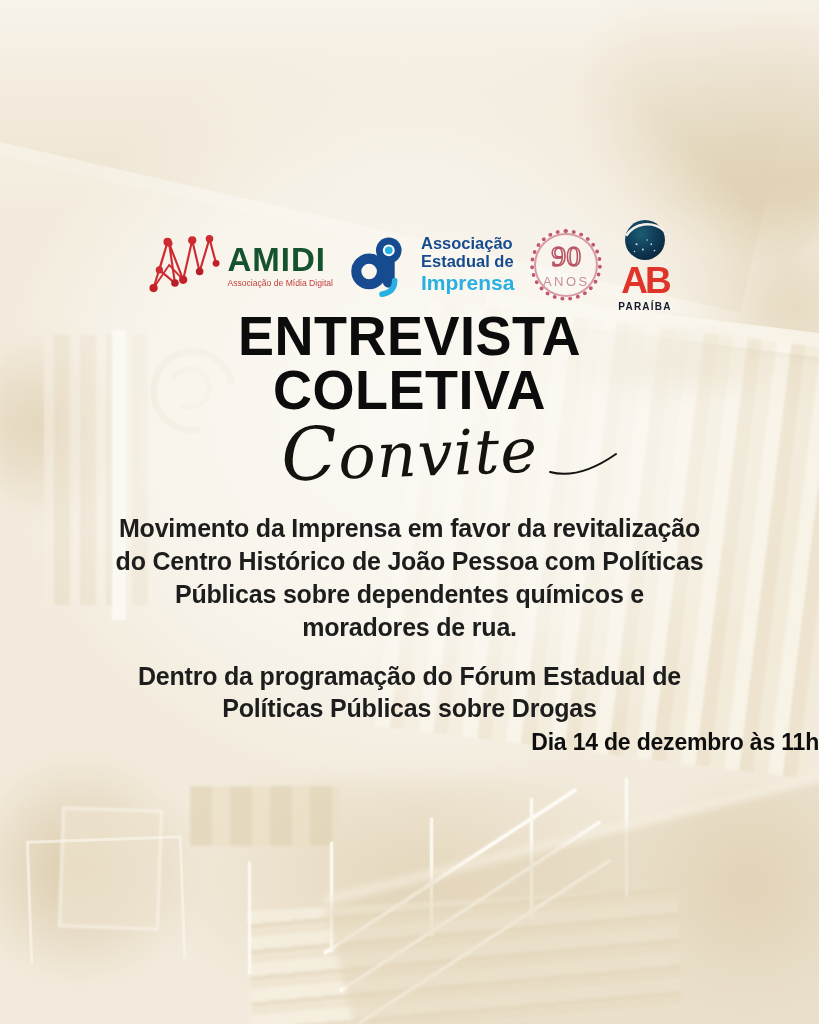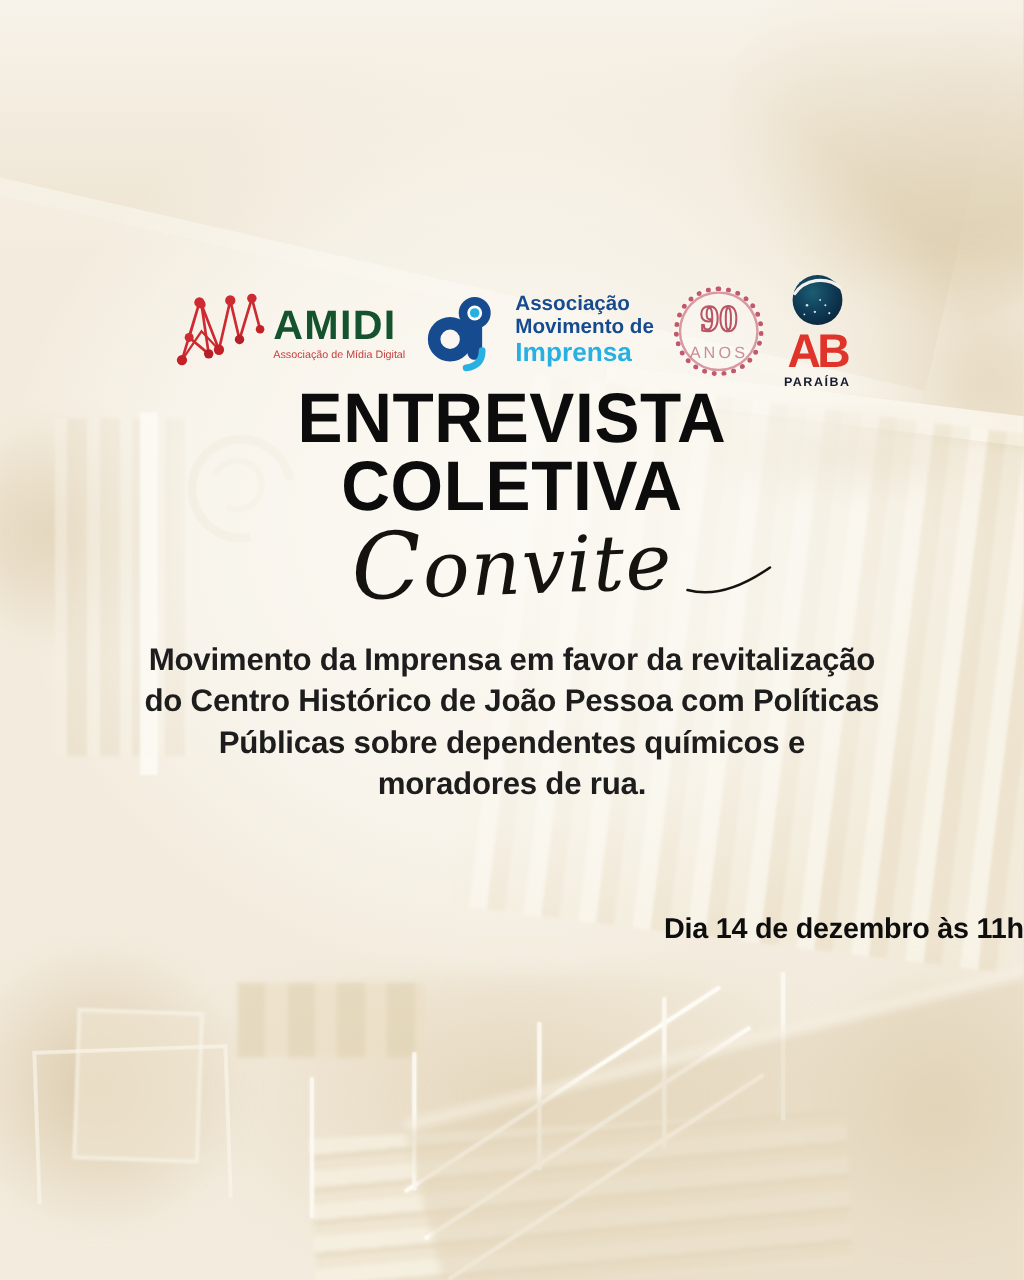--- a/index.html
+++ b/index.html
@@ -93,21 +93,21 @@
   
   .api{gap:8px;align-items:center;}
   .api-mark{width:64px;height:66px;}
   .api-text{display:flex;flex-direction:column;line-height:1.08;}
   .api-l1,.api-l2{font-size:16.5px;font-weight:700;color:#174b8f;}
   .api-l3{font-size:21px;font-weight:700;color:#29b0e2;margin-top:1px;}
   
   .anos-ring{width:64px;height:64px;border-radius:50%;border:4px dotted #c2596b;
              box-shadow:inset 0 0 0 2px #d89aa2;display:flex;flex-direction:column;
              align-items:center;justify-content:center;background:rgba(255,255,255,.25);}
-  .anos-num{font-family:"Liberation Serif",serif;font-size:30px;font-weight:700;
+  .anos-num{font-family:"Liberation Serif",serif;font-size:30px;font-weight:400;
             color:transparent;-webkit-text-stroke:1.6px #b85565;line-height:1;}
   .anos-label{font-size:13px;color:#c98f96;letter-spacing:2.5px;margin-top:3px;}
   
   .oab{flex-direction:column;align-items:center;gap:2px;}
   .oab-top{display:flex;align-items:center;gap:1px;flex-direction:column;}
   .oab-globe{width:42px;height:42px;}
   .oab-letters{font-size:37px;font-weight:700;color:#e0342b;letter-spacing:-3px;
                line-height:1;transform:scaleY(1.02);}
   .oab-region{font-size:10px;font-weight:700;color:#151b2e;letter-spacing:1.2px;}
 
@@ -194,21 +194,21 @@
       <svg class="api-mark" viewBox="0 0 70 70" fill="none">
         <circle cx="22" cy="42" r="14" stroke="#174b8f" stroke-width="11"></circle>
         <rect x="37" y="20" width="13" height="40" rx="6.5" fill="#174b8f"></rect>
         <circle cx="43.5" cy="19" r="14" fill="#174b8f"></circle>
         <circle cx="43.5" cy="19" r="6.5" fill="#ffffff"></circle>
         <circle cx="43.5" cy="19" r="4.2" fill="#29b0e2"></circle>
         <path d="M50,52 q0,13 -14,15" stroke="#29b0e2" stroke-width="6" stroke-linecap="round"></path>
       </svg>
       <div class="api-text">
         <div class="api-l1">Associação</div>
-        <div class="api-l2">Movimento de</div>
+        <div class="api-l2">Estadual de</div>
         <div class="api-l3">Imprensa</div>
       </div>
     </div>
 
     <div class="logo anos90">
       <div class="anos-ring">
         <span class="anos-num">90</span>
         <span class="anos-label">ANOS</span>
       </div>
     </div>
@@ -243,15 +243,16 @@
     <div>ENTREVISTA</div>
     <div>COLETIVA</div>
   </div>
 
   <div class="convite">Convite</div>
   <svg class="convite-flourish" viewBox="0 0 70 26" fill="none">
     <path d="M2,20 C24,26 48,16 68,2" stroke="#15130f" stroke-width="2" stroke-linecap="round"></path>
   </svg>
 
   <div class="p1">Movimento da Imprensa em favor da revitalização do Centro Histórico de João Pessoa com Políticas Públicas sobre dependentes químicos e moradores de rua.</div>
+  <div class="p2">Dentro da programação do Fórum Estadual de Políticas Públicas sobre Drogas</div>
   <div class="date-line">Dia 14 de dezembro às 11h</div>
 
 </div>
 
 </body></html>

